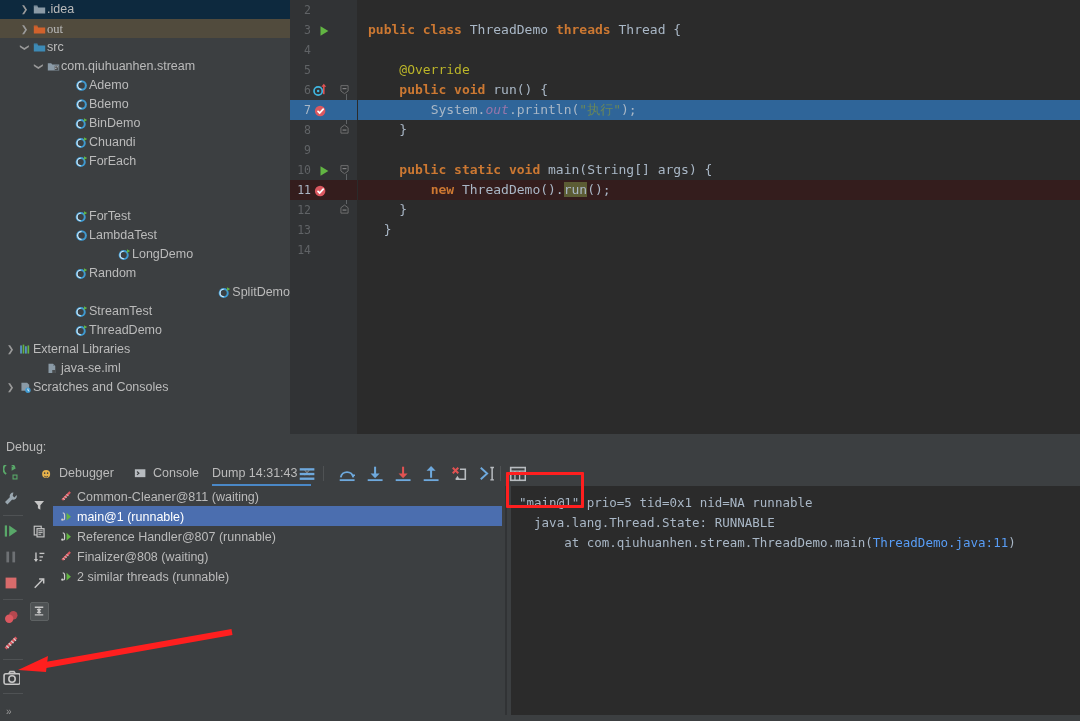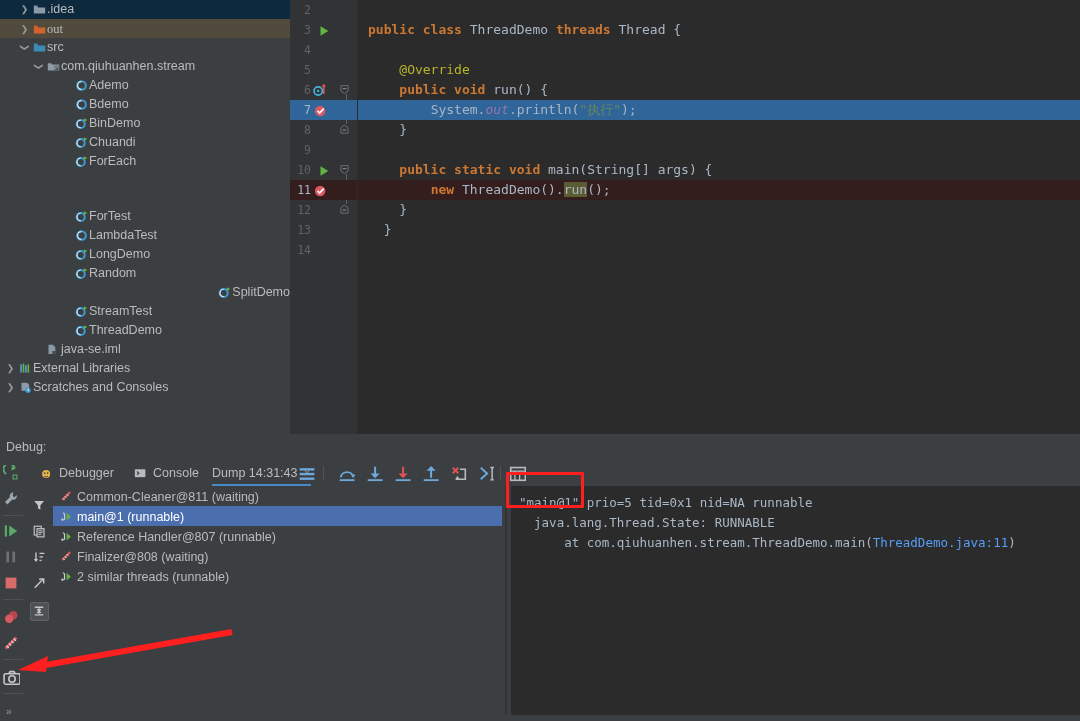--- a/index.html
+++ b/index.html
@@ -218,21 +218,21 @@
             <circle cx="7" cy="8.6" r="6.2" fill="#3f9ad1"></circle>
             <circle cx="7" cy="8.6" r="3.8" fill="#3c3f41"></circle>
             <path d="M7 4a4.5 4.5 0 000 9" fill="none" stroke="#cfe6f5" stroke-width="1.5"></path>
             <path d="M11 1.4l4 2.3-4 2.3z" fill="#62b543"></path>
           </svg></span><span class="tlabel">ForTest</span></div>
       <div class="tree-row" style="padding-left: 60px;"><span class="tw"></span><span class="ti"><svg width="13" height="13" viewBox="0 0 16 16">
             <circle cx="8" cy="8" r="6.6" fill="#3f9ad1"></circle>
             <circle cx="8" cy="8" r="4.1" fill="#3c3f41"></circle>
             <path d="M8 3.2a4.8 4.8 0 000 9.6" fill="none" stroke="#cfe6f5" stroke-width="1.5"></path>
           </svg></span><span class="tlabel">LambdaTest</span></div>
-      <div class="tree-row" style="padding-left: 60px;"><span class="tw"></span><span class="ti"><svg width="13" height="13" viewBox="0 0 16 16">
+      <div class="tree-row" style="padding-left: 60px; margin-left: 43px;"><span class="tw"></span><span class="ti"><svg width="13" height="13" viewBox="0 0 16 16">
             <circle cx="7" cy="8.6" r="6.2" fill="#3f9ad1"></circle>
             <circle cx="7" cy="8.6" r="3.8" fill="#3c3f41"></circle>
             <path d="M7 4a4.5 4.5 0 000 9" fill="none" stroke="#cfe6f5" stroke-width="1.5"></path>
             <path d="M11 1.4l4 2.3-4 2.3z" fill="#62b543"></path>
           </svg></span><span class="tlabel">LongDemo</span></div>
       <div class="tree-row" style="padding-left: 60px;"><span class="tw"></span><span class="ti"><svg width="13" height="13" viewBox="0 0 16 16">
             <circle cx="7" cy="8.6" r="6.2" fill="#3f9ad1"></circle>
             <circle cx="7" cy="8.6" r="3.8" fill="#3c3f41"></circle>
             <path d="M7 4a4.5 4.5 0 000 9" fill="none" stroke="#cfe6f5" stroke-width="1.5"></path>
             <path d="M11 1.4l4 2.3-4 2.3z" fill="#62b543"></path>
@@ -248,31 +248,31 @@
             <circle cx="7" cy="8.6" r="3.8" fill="#3c3f41"></circle>
             <path d="M7 4a4.5 4.5 0 000 9" fill="none" stroke="#cfe6f5" stroke-width="1.5"></path>
             <path d="M11 1.4l4 2.3-4 2.3z" fill="#62b543"></path>
           </svg></span><span class="tlabel">StreamTest</span></div>
       <div class="tree-row" style="padding-left: 60px;"><span class="tw"></span><span class="ti"><svg width="13" height="13" viewBox="0 0 16 16">
             <circle cx="7" cy="8.6" r="6.2" fill="#3f9ad1"></circle>
             <circle cx="7" cy="8.6" r="3.8" fill="#3c3f41"></circle>
             <path d="M7 4a4.5 4.5 0 000 9" fill="none" stroke="#cfe6f5" stroke-width="1.5"></path>
             <path d="M11 1.4l4 2.3-4 2.3z" fill="#62b543"></path>
           </svg></span><span class="tlabel">ThreadDemo</span></div>
-      <div class="tree-row" style="padding-left: 32px;"><span class="tw"></span><span class="ti"><svg width="12" height="13" viewBox="0 0 16 16">
-            <path d="M2 1.5h6l3 3V14H2z" fill="#8a9aa6"></path>
-            <path d="M8 1.5l3 3H8z" fill="#6e7d88"></path>
-            <rect x="7" y="10" width="4" height="4" fill="#4a4d4f"></rect>
-          </svg></span><span class="tlabel">java-se.iml</span></div>
       <div class="tree-row" style="padding-left: 4px;"><span class="tw">❯</span><span class="ti"><svg width="13" height="13" viewBox="0 0 16 16">
             <rect x="1.5" y="3" width="2" height="10" fill="#5b9bd1"></rect>
             <rect x="4.5" y="2" width="2" height="11" fill="#62b543"></rect>
             <rect x="7.5" y="4" width="2" height="9" fill="#5b9bd1"></rect>
             <rect x="10.5" y="3" width="2" height="10" fill="#62b543"></rect>
           </svg></span><span class="tlabel">External Libraries</span></div>
+      <div class="tree-row" style="padding-left: 32px;"><span class="tw"></span><span class="ti"><svg width="12" height="13" viewBox="0 0 16 16">
+            <path d="M2 1.5h6l3 3V14H2z" fill="#8a9aa6"></path>
+            <path d="M8 1.5l3 3H8z" fill="#6e7d88"></path>
+            <rect x="7" y="10" width="4" height="4" fill="#4a4d4f"></rect>
+          </svg></span><span class="tlabel">java-se.iml</span></div>
       <div class="tree-row" style="padding-left: 4px;"><span class="tw">❯</span><span class="ti"><svg width="13" height="13" viewBox="0 0 16 16">
             <path d="M3 2h7l2.5 2.5V12H3z" fill="#8a9aa6"></path>
             <circle cx="11" cy="11.4" r="3.3" fill="#3f9ad1"></circle>
             <path d="M11 9.3v2.2l1.5 1" stroke="#fff" stroke-width="1.1" fill="none"></path>
           </svg></span><span class="tlabel">Scratches and Consoles</span></div>
     </div>
 
   <div id="editor-area">
     <div id="gutter">
         <div class="foldline" style="top: 94px; height: 30px;"></div>

